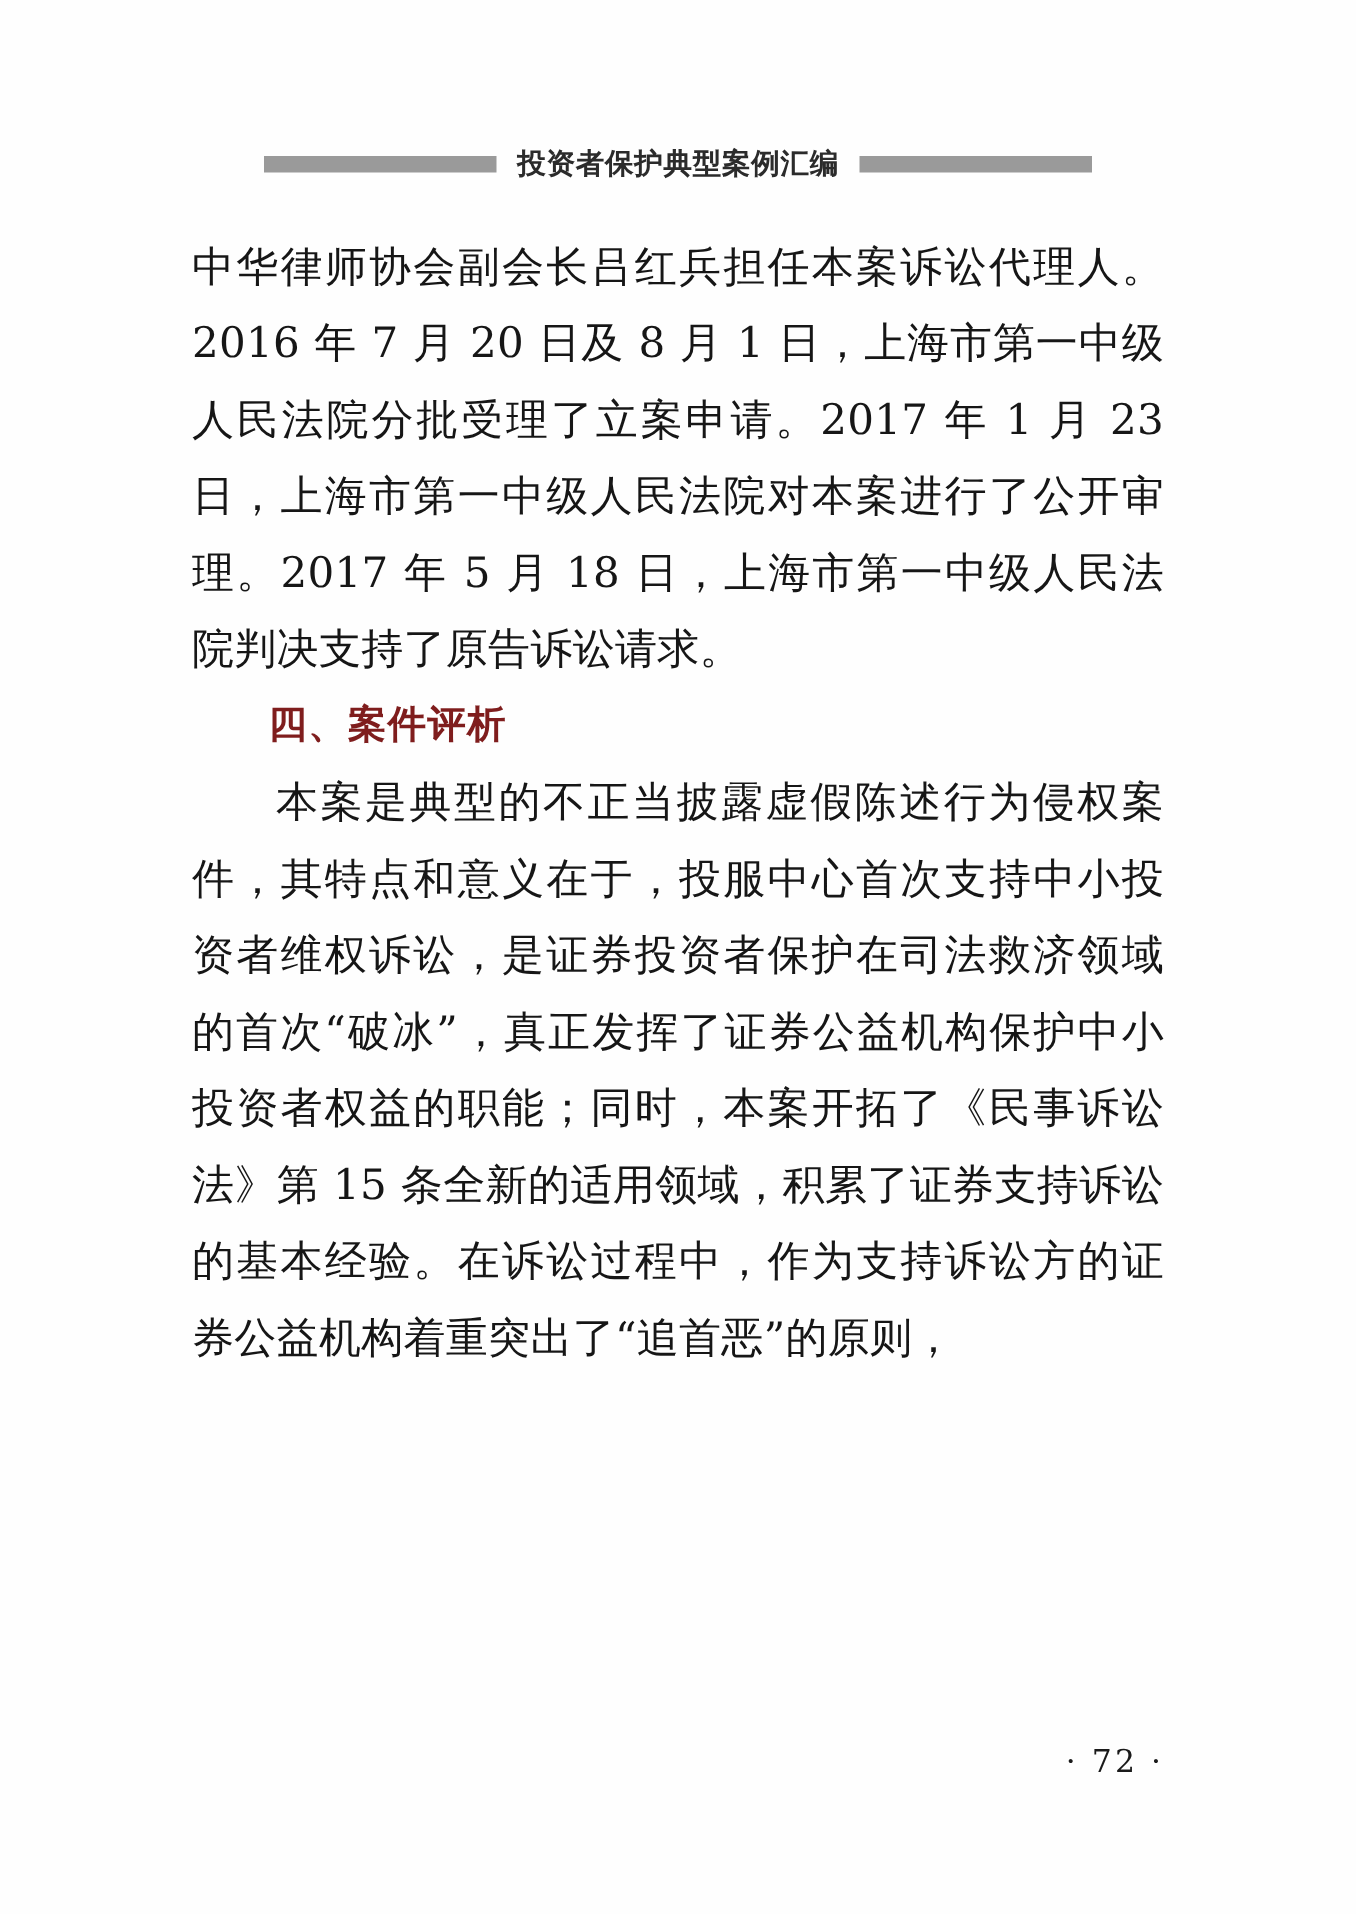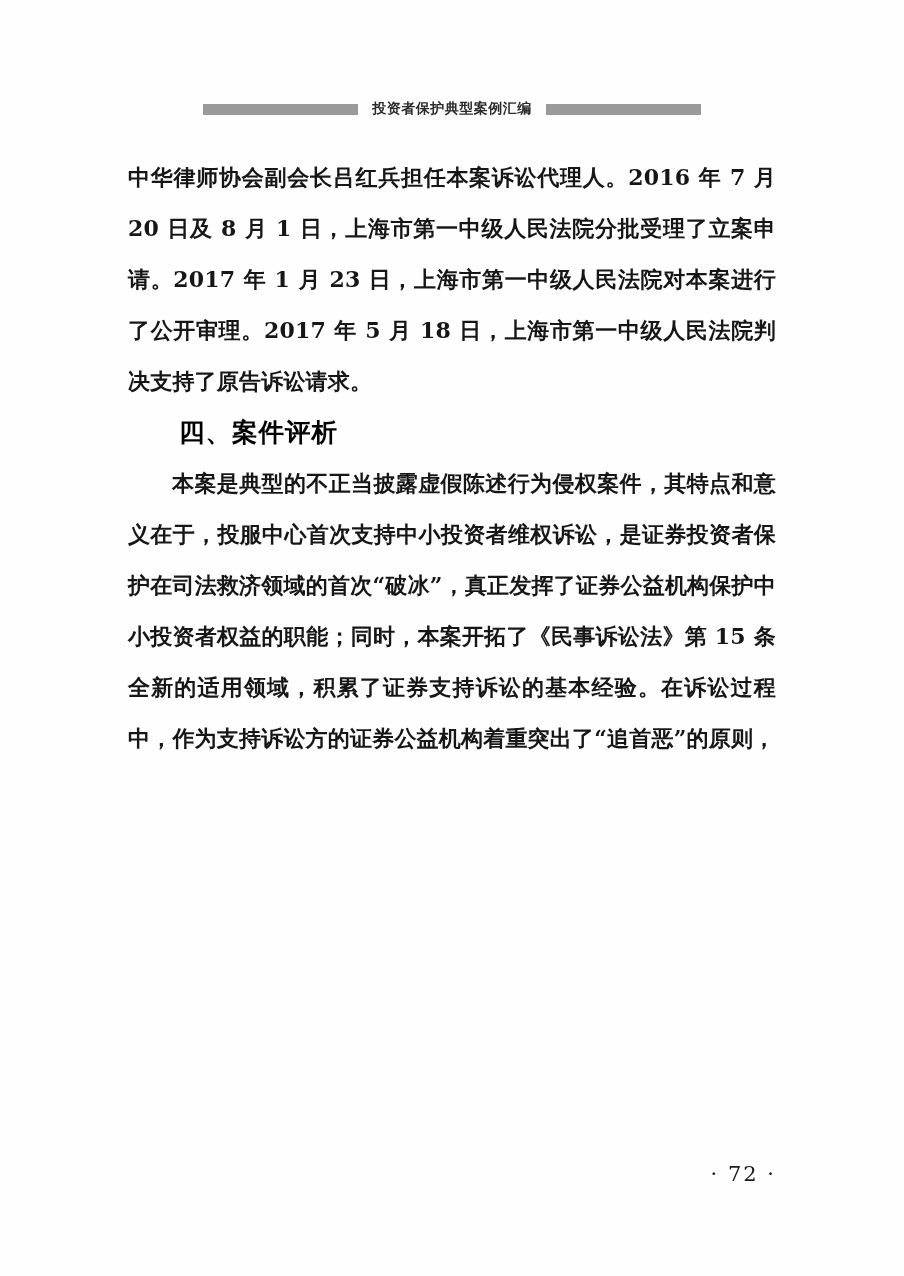--- a/index.html
+++ b/index.html
@@ -38,54 +38,53 @@
   .header-rule {
     height: 11px;
     background: #9a9a9a;
     flex: 0 0 auto;
   }
   .header-rule.left  { width: 155px; margin-right: 14px; }
   .header-rule.right { width: 155px; margin-left: 14px; }
   .header-title {
     font-family: "DejaVu Sans", "Liberation Sans", sans-serif;
     font-weight: bold;
-    font-size: 14px;
+    font-size: 19px;
     letter-spacing: 0.5px;
     color: #2b2b2b;
     white-space: nowrap;
   }
 
   
   .content {
     position: absolute;
     left: 128px;
     top: 152px;
     width: 648px;
   }
   p.para {
     margin: 0;
-    font-size: 22px;
+    font-size: 28px;
     line-height: 51px;
     text-align: justify;
     text-justify: inter-ideograph;
     letter-spacing: 0.2px;
     color: #161616;
-    font-weight: bold;
   }
   p.indent {
     text-indent: 2em;
   }
   h2.section {
     margin: 0;
     font-family: "DejaVu Sans", "Liberation Sans", sans-serif;
     font-weight: bold;
     font-size: 25.5px;
     line-height: 51px;
     text-indent: 2em;
-    color: #000000;
+    color: #7f1d1d;
     letter-spacing: 1px;
   }
 
   
   .folio {
     position: absolute;
     left: 128px;
     top: 1162px;
     width: 648px;
     text-align: right;

